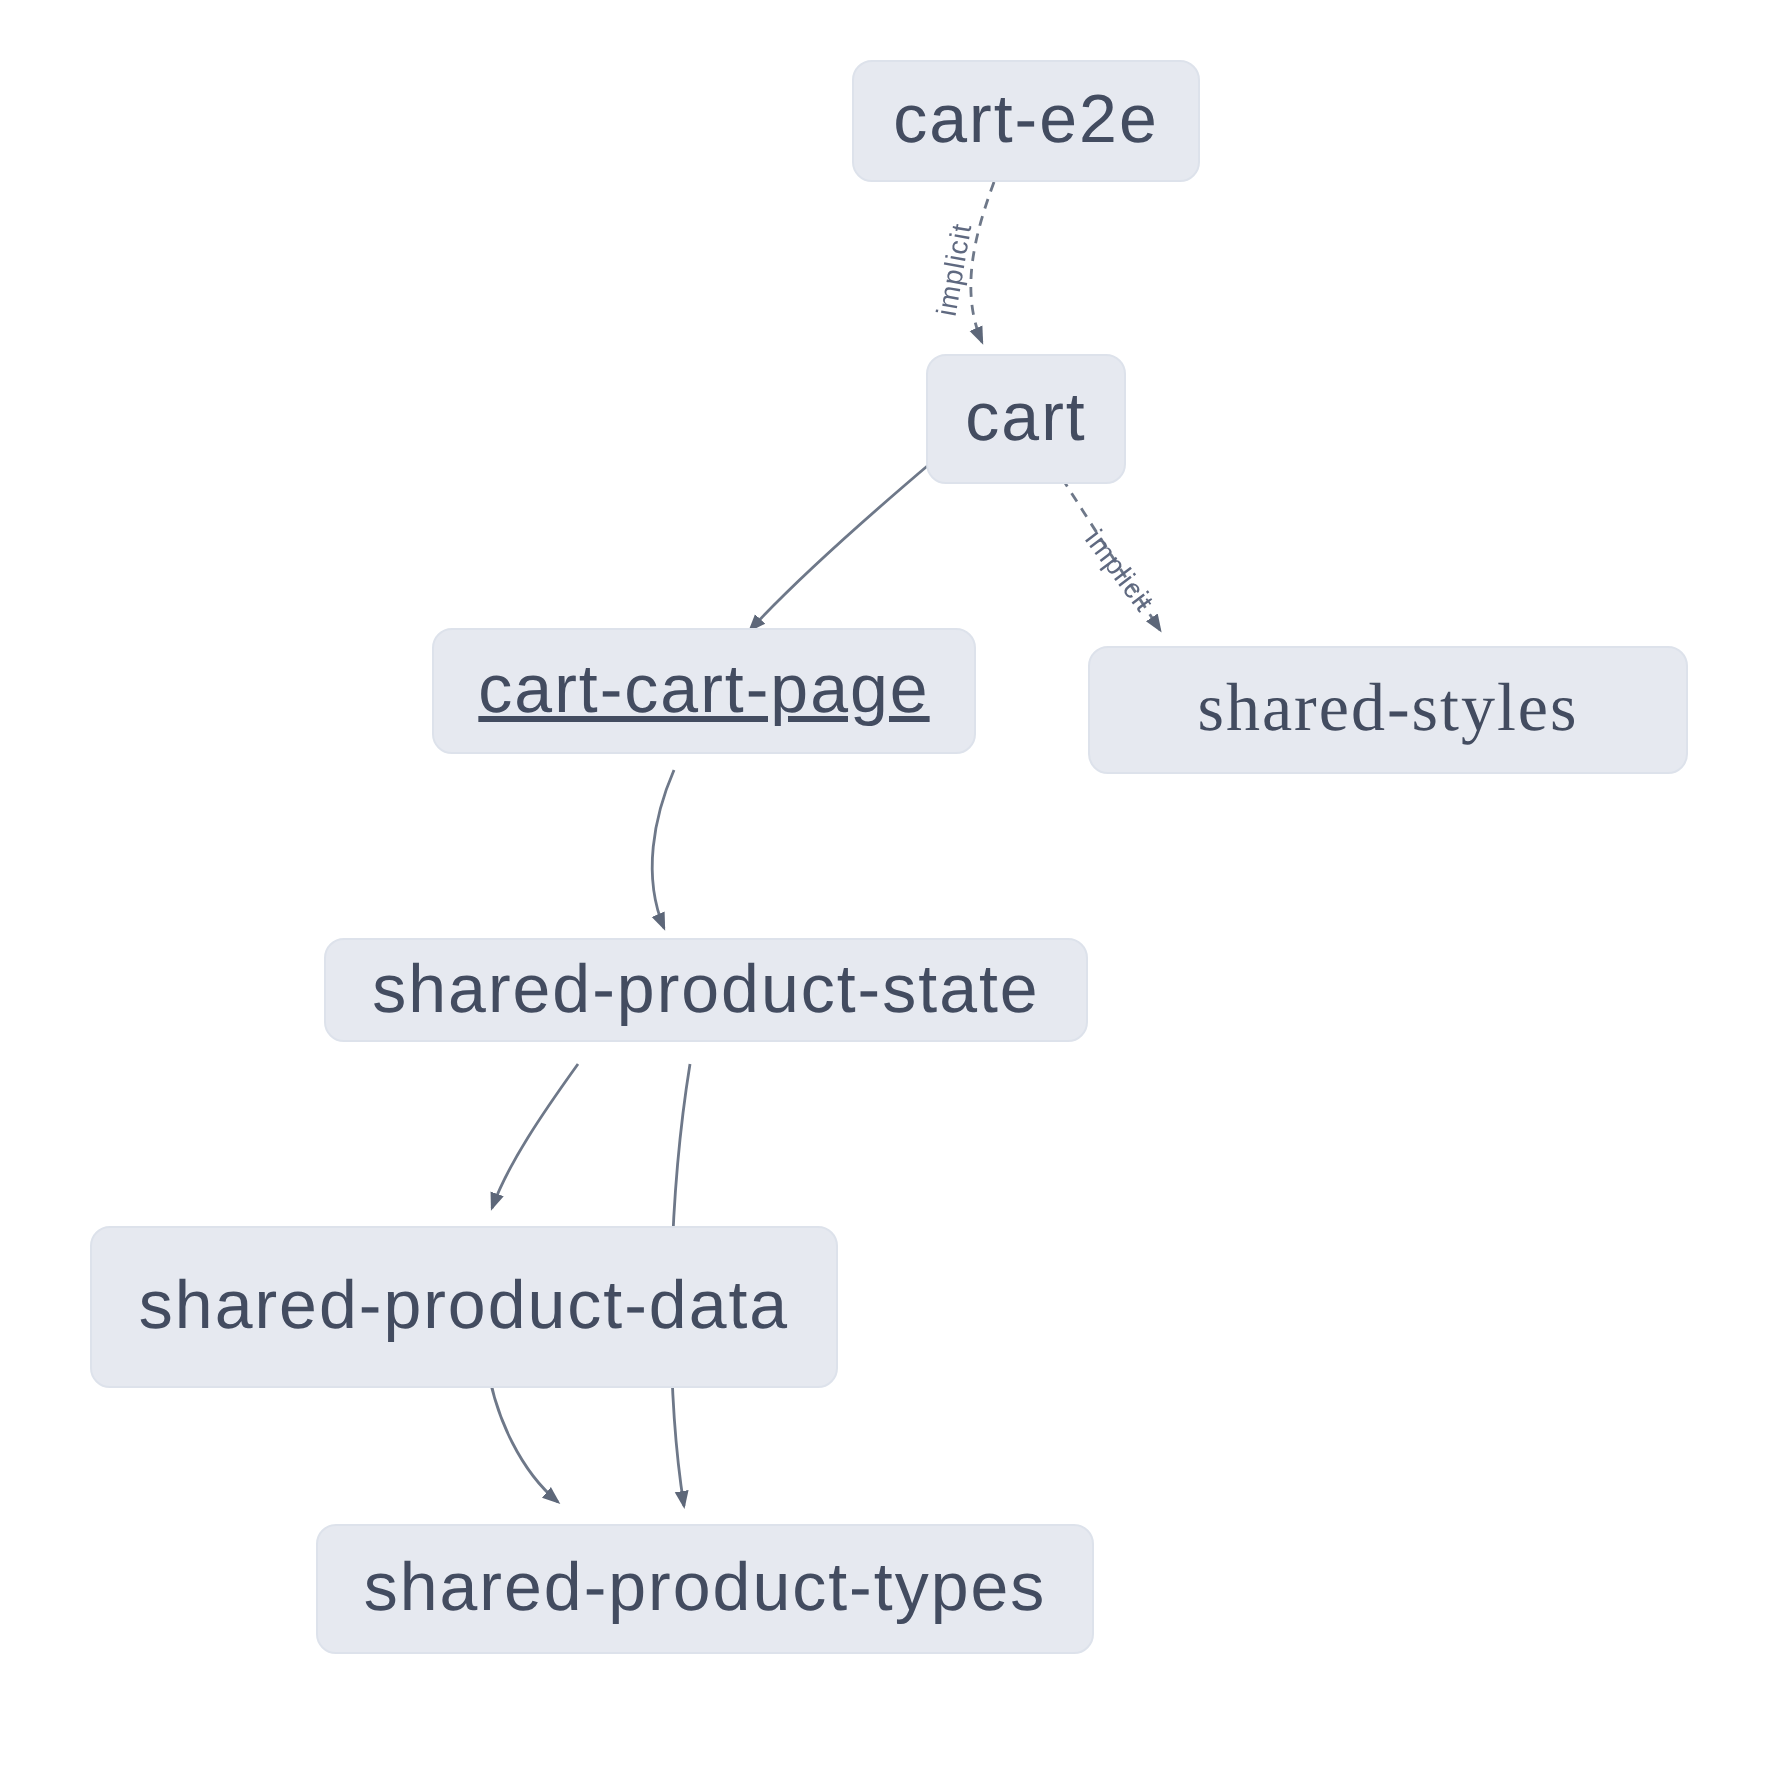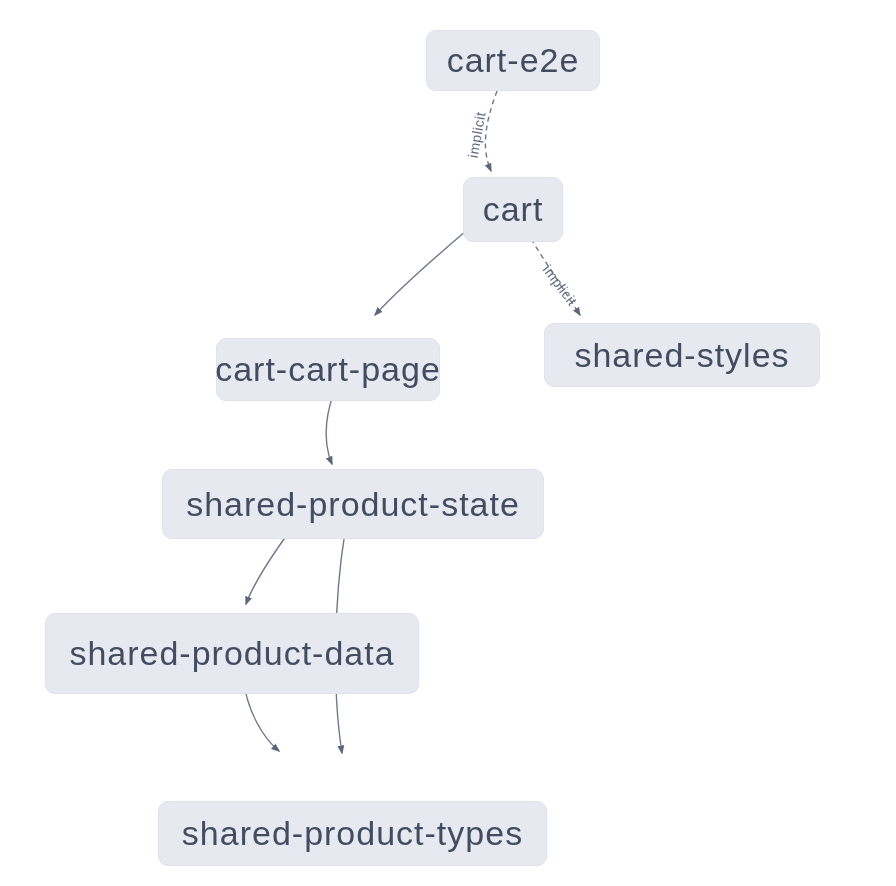--- a/index.html
+++ b/index.html
@@ -87,29 +87,29 @@
         <path d="M243,678 C247,710 262,737 279,751" class="edge static" marker-end="url(#arrow)"></path>
       </g>
   </svg>
   <div class="nodes-layer">
       <div class="node" style="left: 426px; top: 30px; width: 174px; height: 61px;">
         <span>cart-e2e</span>
       </div>
       <div class="node" style="left: 463px; top: 177px; width: 100px; height: 65px;">
         <span>cart</span>
       </div>
-      <div class="node" style="left: 216px; top: 338px; width: 224px; height: 63px;">
+      <div class="node" style="left: 216px; top: 314px; width: 272px; height: 63px; text-decoration: underline;">
         <span>cart-cart-page</span>
       </div>
-      <div class="node" style="left: 544px; top: 323px; width: 276px; height: 64px;">
+      <div class="node" style="left: 544px; top: 323px; width: 300px; height: 64px; font-family: Liberation Serif, serif;">
         <span>shared-styles</span>
       </div>
-      <div class="node" style="left: 162px; top: 469px; width: 382px; height: 70px;">
+      <div class="node" style="left: 162px; top: 469px; width: 382px; height: 52px;">
         <span>shared-product-state</span>
       </div>
       <div class="node" style="left: 45px; top: 613px; width: 374px; height: 81px;">
         <span>shared-product-data</span>
       </div>
-      <div class="node" style="left: 158px; top: 762px; width: 389px; height: 65px; margin-top: 39px;">
+      <div class="node" style="left: 158px; top: 762px; width: 389px; height: 65px;">
         <span>shared-product-types</span>
       </div>
     </div>
 </div>
 
 </body></html>

